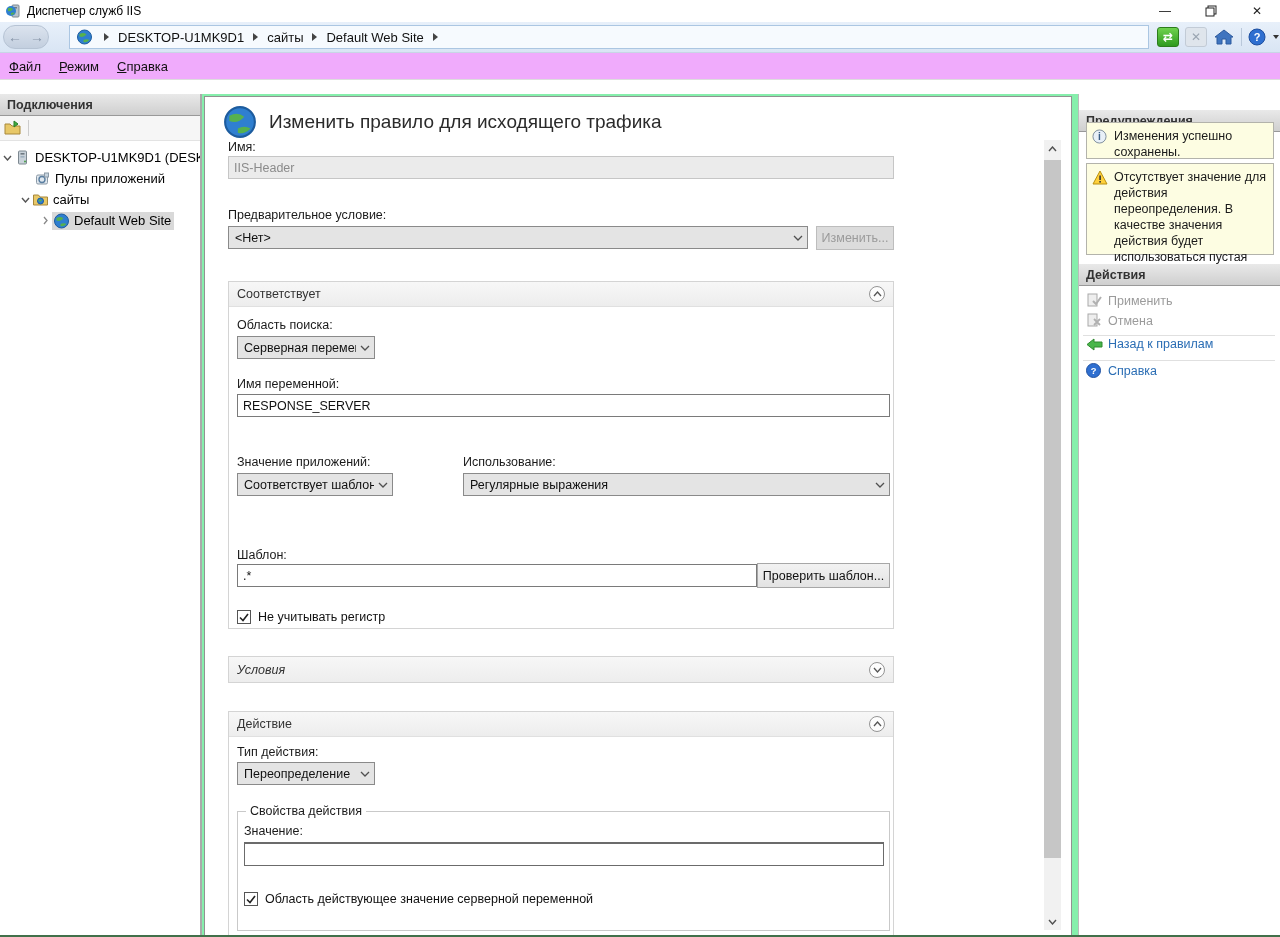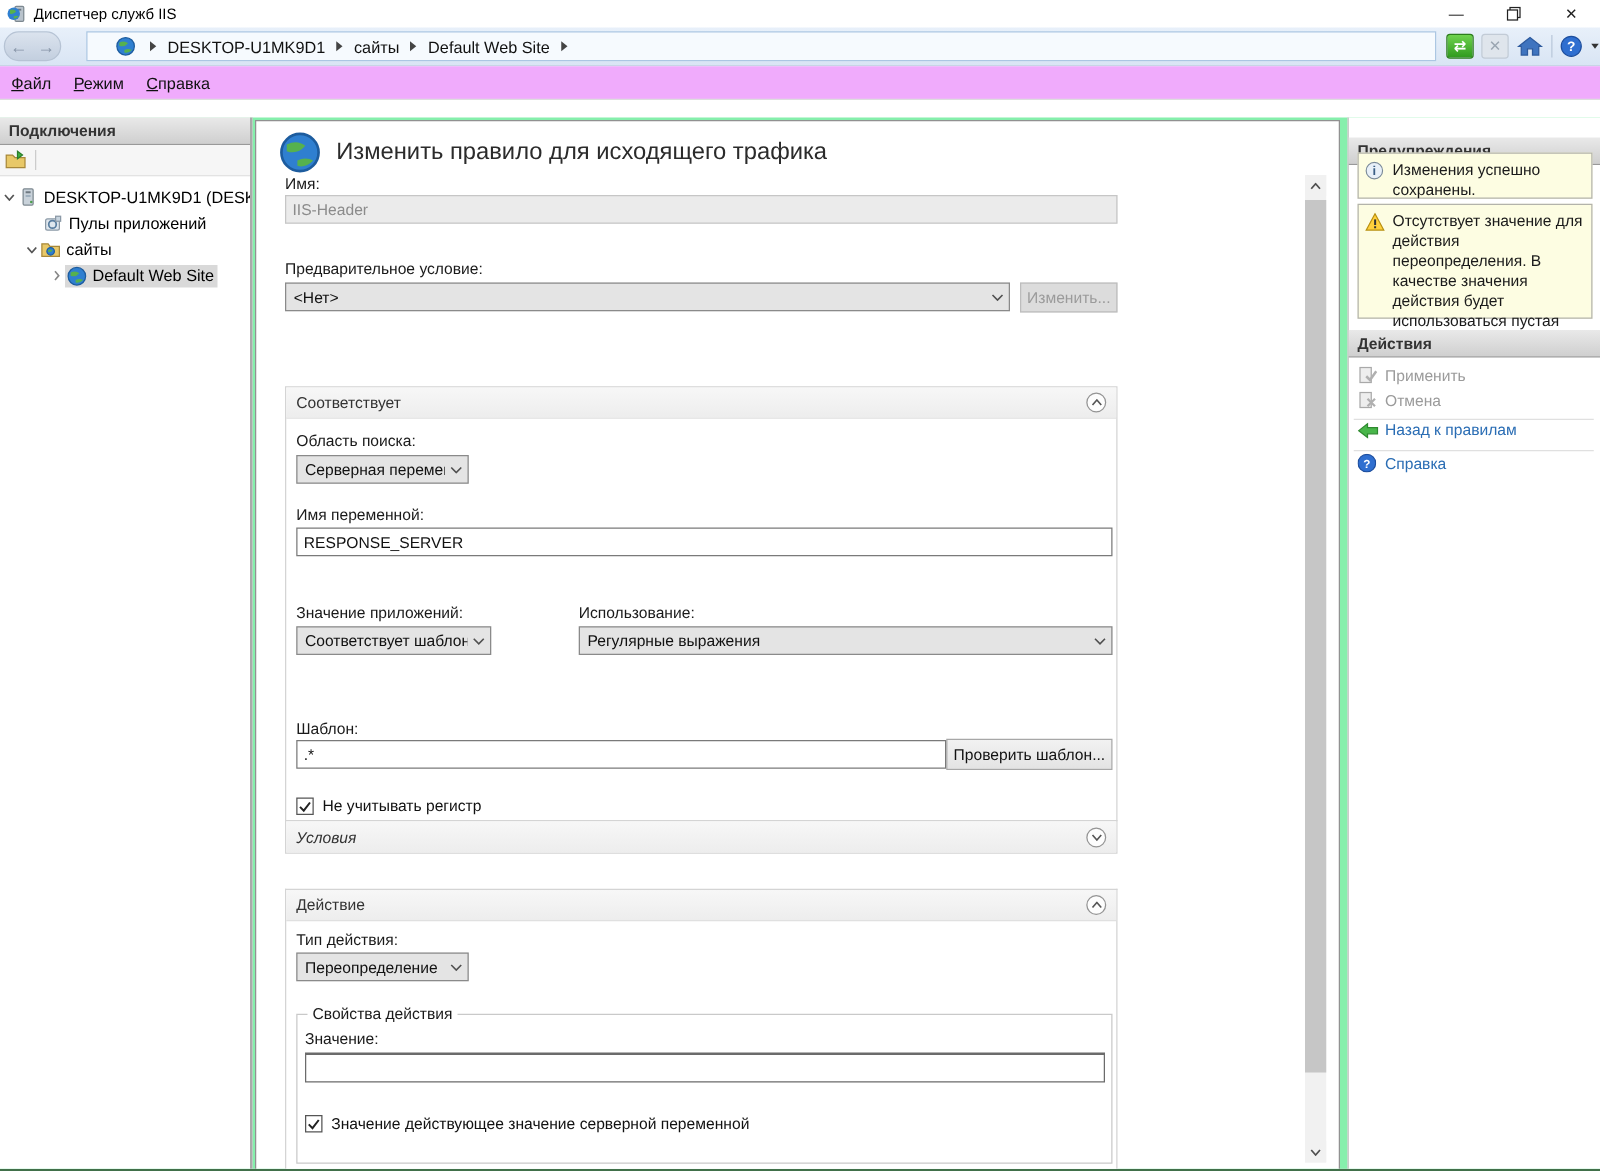--- a/index.html
+++ b/index.html
@@ -18,21 +18,21 @@
   
   .addrbar{position:absolute;left:0;top:22px;width:100%;height:31px;
            background:linear-gradient(#e8f0fa,#d9e5f4);border-bottom:1px solid #c8d5e6;
            display:flex;align-items:center;}
   .navblob{margin-left:3px;width:68px;height:24px;border-radius:12px;
            background:linear-gradient(#dbe3ee,#c3cfdf);border:1px solid #b6c3d4;
            display:flex;align-items:center;justify-content:space-around;color:#8795a8;
            font-size:14px;font-weight:bold;}
   .crumbbox{margin-left:20px;flex:0 0 auto;width:1080px;height:24px;background:#f6fafe;
             border:1px solid #abc6e2;display:flex;align-items:center;font-size:13px;color:#111;
-            padding-left:20px;}
+            padding-left:4px;}
   .crumb-sep{width:0;height:0;border-left:5px solid #444;border-top:4px solid transparent;
              border-bottom:4px solid transparent;margin:0 9px;}
   .addr-icons{display:flex;align-items:center;margin-left:8px;gap:6px;}
   .sq-icon{width:22px;height:20px;display:flex;align-items:center;justify-content:center;border-radius:3px;}
   .refresh{background:linear-gradient(#6fd24e,#2f9a1e);border:1px solid #2c7d1c;color:#fff;font-size:12px;font-weight:bold;}
   .disx{background:#dfe5ec;border:1px solid #c2cbd6;color:#9aa5b1;font-size:12px;}
   .vsep-addr{width:1px;height:18px;background:#b9c8da;}
 
   
   .menubar{position:absolute;left:0;top:53px;width:100%;height:27px;background:#f0abfc;
@@ -253,21 +253,21 @@
         <span class="ddarr">
           <svg width="10" height="6" viewBox="0 0 10 6">
               <path d="M1 1 L5 5 L9 1" fill="none" stroke="#505050" stroke-width="1.3"></path>
             </svg>
         </span>
       </div>
       <div class="btn dis" style="left:611px;top:129px;width:78px;height:24px;">
         <span>Изменить...</span>
       </div>
 
-      <div class="secbox" style="left:23px;top:184px;width:666px;height:348px;margin-top:28px;">
+      <div class="secbox" style="left:23px;top:184px;width:666px;height:348px;">
         <div class="sechdr">
           <span>Соответствует</span>
           <span class="sp"></span>
           <span class="chevcirc">
             <svg width="9" height="6" viewBox="0 0 9 6">
                 <path d="M1 5 L4.5 1 L8 5" fill="none" stroke="#555" stroke-width="1.3"></path>
               </svg>
           </span>
         </div>
         <div class="flabel" style="left:8px;top:36px;">Область поиска:</div>
@@ -352,21 +352,21 @@
         <div class="fset" style="left:8px;top:99px;width:653px;height:120px;">
           <span class="fset-legend">Свойства действия</span>
           <div class="flabel" style="left:6px;top:12px;">Значение:</div>
           <input class="tinput" style="left: 6px; top: 30px; width: 640px; height: 24px; border-width: 2px 1px 1px; border-style: solid; border-color: rgb(107, 107, 107); border-image: initial;" value="">
           <div class="cbrow" style="left:6px;top:80px;">
             <span class="cbox">
               <svg width="10" height="9" viewBox="0 0 10 9">
                   <path d="M1 4.5 L4 7.5 L9 1" fill="none" stroke="#222" stroke-width="1.6"></path>
                 </svg>
             </span>
-            <span>Значение действующее значение серверной переменной</span>
+            <span>Область действующее значение серверной переменной</span>
           </div>
         </div>
       </div>
 
       <div class="sbar" style="left:839px;top:43px;height:790px;">
         <div class="sbtn">
           <svg width="9" height="6" viewBox="0 0 9 6">
               <path d="M1 5 L4.5 1 L8 5" fill="none" stroke="#505050" stroke-width="1.4"></path>
             </svg>
         </div>

